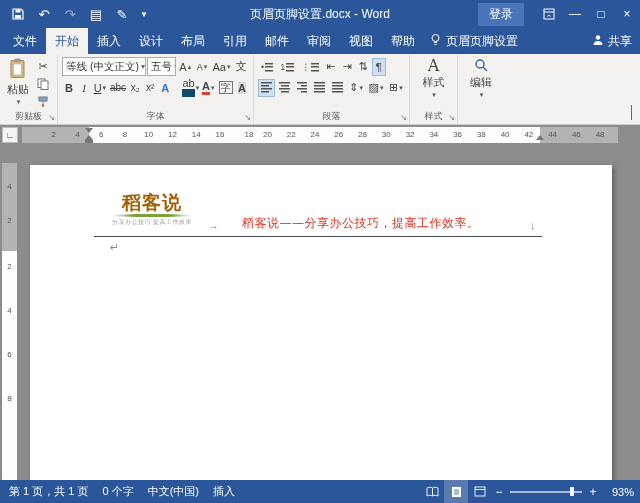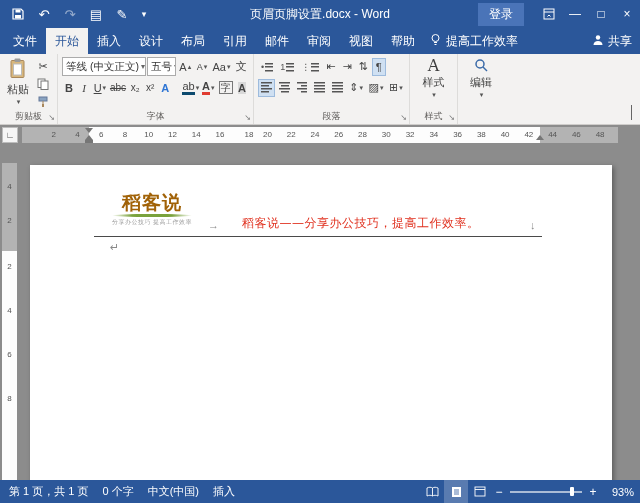--- a/index.html
+++ b/index.html
@@ -35,21 +35,21 @@
   .rbtn { height:18px; min-width:14px; display:inline-flex; align-items:center; justify-content:center; font-size:11px; color:#444; padding:0 2px; border:1px solid transparent; }
   .rbtn.on { background:#cfe0f2; border-color:#9dbbdd; }
   .bigbtn { display:flex; flex-direction:column; align-items:center; justify-content:flex-start; gap:1px; font-size:11px; color:#444; padding:1px 3px; }
   .combo { height:19px; background:#fff; border:1px solid #ababab; font-size:10.5px; display:flex; align-items:center; justify-content:space-between; padding:0 3px; color:#333; white-space:nowrap; overflow:hidden; }
   .combo .dd { font-size:8px; color:#666; margin-left:2px; }
   .tiny { font-size:7px; color:#555; margin-left:1px; }
   .fx-b { font-weight:bold; }
   .fx-i { font-style:italic; font-family:"Liberation Serif","DejaVu Serif",serif; }
   .fx-u { text-decoration:underline; }
   .fx-s { text-decoration:line-through; font-size:10px; }
-  .bar-y { border-bottom:3px solid #0c4a6e; line-height:1;margin-left:9px; }
+  .bar-y { border-bottom:8px solid #0c4a6e; line-height:1;margin-left:9px; }
   .bar-r { border-bottom:3px solid #e03c31; line-height:1; font-weight:bold; }
   .fx-eff { color:#2e75d4; font-weight:bold; }
   .fx-border { border:1px solid #777; font-size:10px; line-height:1.1; padding:0 1px; }
   .fx-shade { background:#d9d9d9; font-weight:bold; }
   .pfx { font-size:9px; color:#555; margin-right:1px; }
   .l3 { width:8px; height:10px; display:inline-block; background-image:linear-gradient(#555,#555),linear-gradient(#555,#555),linear-gradient(#555,#555); background-size:8px 1.5px; background-position:0 1px,0 4.5px,0 8px; background-repeat:no-repeat; }
   .alico { width:12px; height:11px; display:inline-block; background-image:linear-gradient(#555,#555),linear-gradient(#555,#555),linear-gradient(#555,#555),linear-gradient(#555,#555); background-repeat:no-repeat; }
   .alL { background-size:12px 1.5px,8px 1.5px,12px 1.5px,8px 1.5px; background-position:0 0,0 3px,0 6px,0 9px; }
   .alC { background-size:12px 1.5px,8px 1.5px,12px 1.5px,8px 1.5px; background-position:0 0,2px 3px,0 6px,2px 9px; }
   .alR { background-size:12px 1.5px,8px 1.5px,12px 1.5px,8px 1.5px; background-position:0 0,4px 3px,0 6px,4px 9px; }
@@ -140,21 +140,21 @@
     <span class="tab">视图</span>
     <span class="tab">帮助</span>
   </div>
   <div class="tellme">
     <span>
       <svg width="11" height="13" viewBox="0 0 11 13">
           <circle cx="5.5" cy="5" r="3.5" fill="none" stroke="#fff"></circle>
           <path d="M4 9.5h3M4.5 11.5h2" stroke="#fff"></path>
         </svg>
     </span>
-    <span>提高工作效率</span>
+    <span>页眉页脚设置</span>
   </div>
   <div class="share">
     <span>
       <svg width="12" height="12" viewBox="0 0 12 12">
           <circle cx="6" cy="3.5" r="2.2" fill="#fff"></circle>
           <path d="M1.5 11c0-2.5 2-4 4.5-4s4.5 1.5 4.5 4z" fill="#fff"></path>
         </svg>
     </span>
     <span>共享</span>
   </div>

